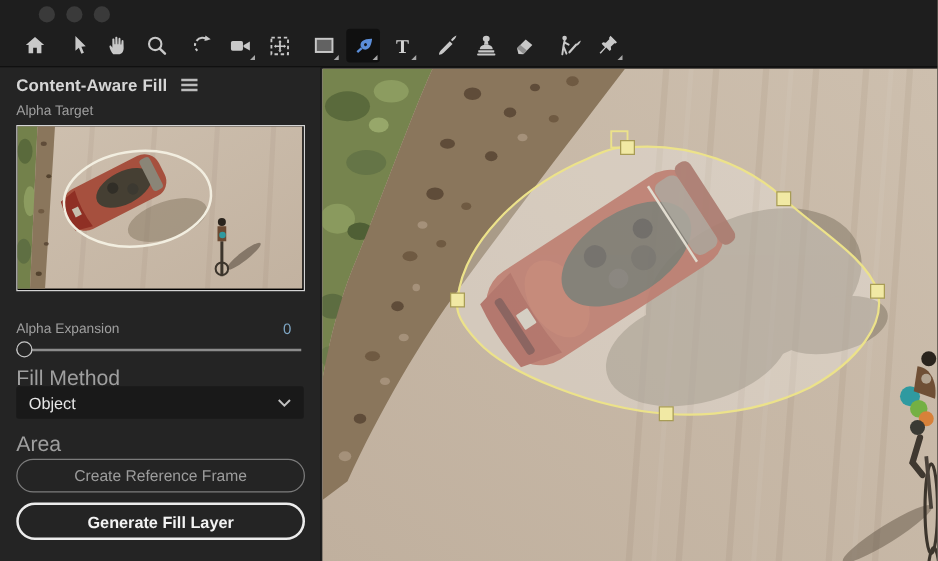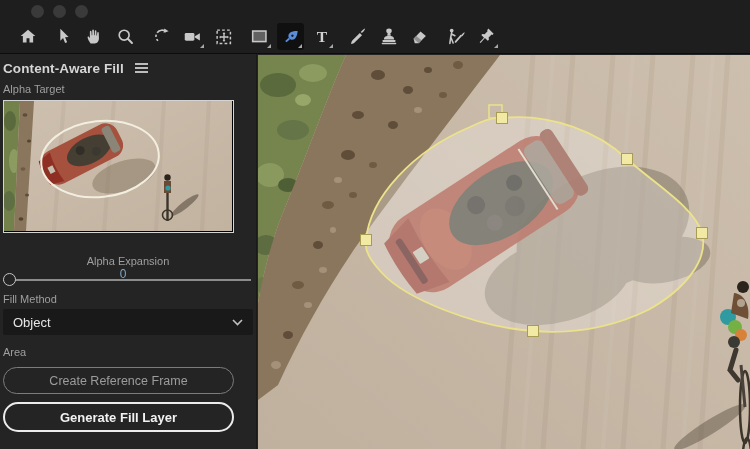--- a/index.html
+++ b/index.html
@@ -11,35 +11,35 @@
   .traffic { position:absolute; left:31px; top:5px; display:flex; gap:9px; }
   .traffic .dot { width:13px; height:13px; border-radius:50%; background:#3a3a3a; }
   .tools { position:absolute; left:14px; top:23px; display:flex; align-items:center; gap:4px; }
   .tool { position:relative; width:27px; height:27px; display:flex; align-items:center; justify-content:center; border-radius:3px; }
   .tool.active { background:#101010; }
   .tool.gapL { margin-left:5px; }
   .tool .flyout { position:absolute; right:2px; bottom:2px; width:0; height:0; border-style:solid; border-width:0 0 4px 4px; border-color:transparent transparent #a8a8a8 transparent; }
   .tool svg { display:block; }
 
   
-  .panel { position:absolute; left:0; top:54px; width:257px; height:395px; background:#242424; padding:0 3px; border-right:1px solid #1a1a1a; }
+  .panel { position:absolute; left:0; top:54px; width:257px; height:395px; background:#242424; padding:0 13px; border-right:1px solid #1a1a1a; }
   .panel-title-row { margin-top:6px; height:16px; display:flex; align-items:center; gap:11px; }
   .panel-title { font-size:13.5px; font-weight:bold; color:#d6d6d6; letter-spacing:.1px; }
   .hamburger { width:13px; display:flex; flex-direction:column; gap:2.5px; cursor:pointer; }
   .hamburger i { display:block; height:1.6px; background:#bcbcbc; }
   .small-label { margin-top:7px; font-size:11px; color:#9f9f9f; height:13px; }
   .thumb-wrap { margin-top:4px; width:231px; height:133px; border:1.5px solid #d4d4d4; background:#000; }
   .thumb-wrap svg { display:block; }
-  .alpha-row { margin-top:22px; height:15px; display:flex; justify-content:space-between; align-items:center;flex-direction:column; }
+  .alpha-row { margin-top:22px; height:15px; display:flex; justify-content:space-between; align-items:center; }
   .alpha-label { font-size:11px; color:#9f9f9f; }
   .alpha-value { font-size:12px; padding-right:10px; }
   .slider { position:relative; margin-top:3px; height:14px; }
   .slider .track { position:absolute; left:0; right:2px; top:6px; height:1.5px; background:#8c8c8c; }
   .slider .handle { position:absolute; left:0; top:0; width:13px; height:13px; border:1.5px solid #c6c6c6; border-radius:50%; background:#242424; }
-  .field-label { margin-top:6px; font-size:11px; color:#9f9f9f; height:13px; }
+  .field-label { margin-top:6px; font-size:17px; color:#9f9f9f; height:13px; }
   .field-label.range { margin-top:11px; }
   .select { margin-top:3px; height:26px; background:#191919; border-radius:2px; display:flex; align-items:center; justify-content:space-between; padding:0 10px; cursor:pointer; }
   .select .sel-text { font-size:13px; color:#e6e6e6; }
   .pill { display:block; width:231px; background:transparent; cursor:pointer; font-family:Liberation Sans, sans-serif; }
   .pill.secondary { margin-top:8px; height:27px; border:1px solid #7c7c7c; border-radius:14px; color:#9c9c9c; font-size:12.5px; }
   .pill.primary { margin-top:8px; height:30px; border:2px solid #ececec; border-radius:15px; color:#f2f2f2; font-size:13px; font-weight:bold; }
 
   
   .viewer { position:absolute; left:258px; top:55px; width:492px; height:394px; background:#c5b6a5; }
   .viewer svg { display:block; }

